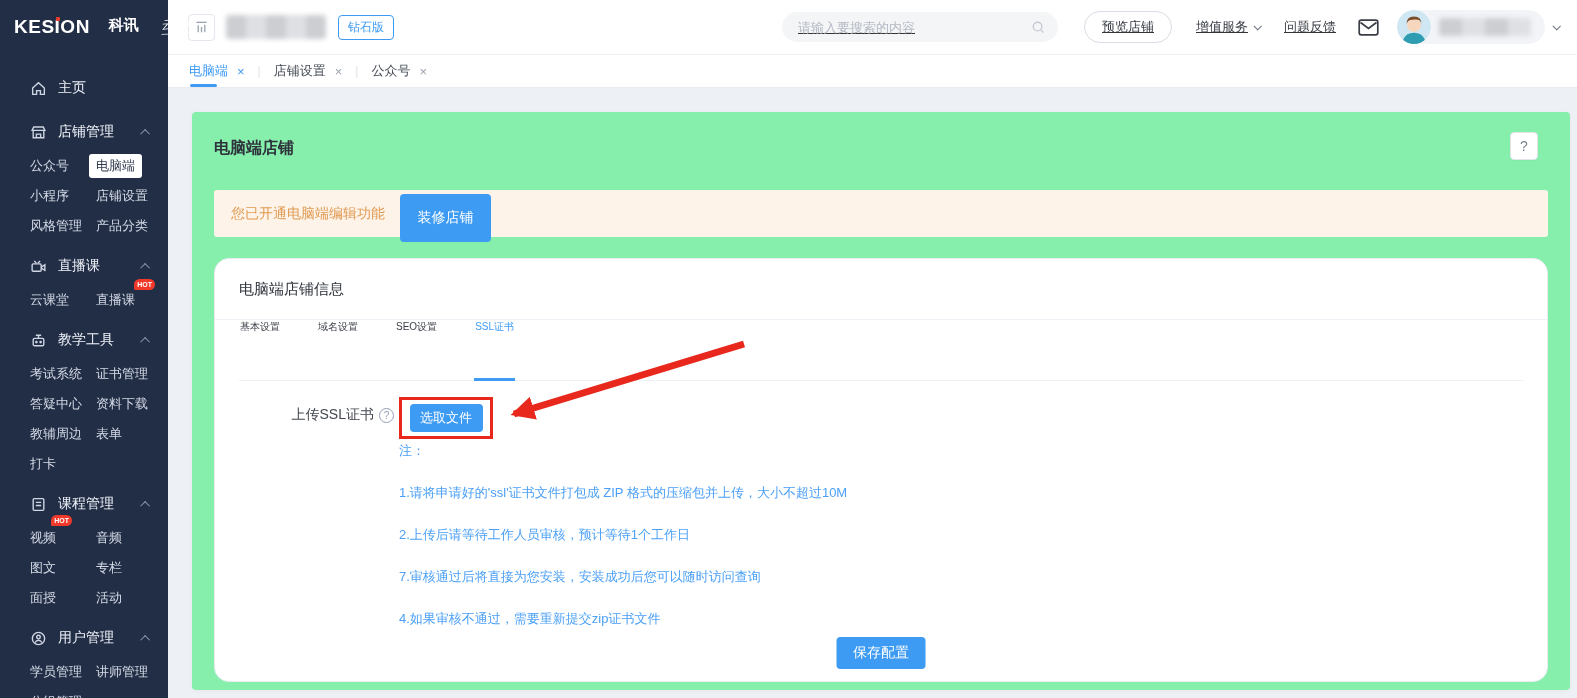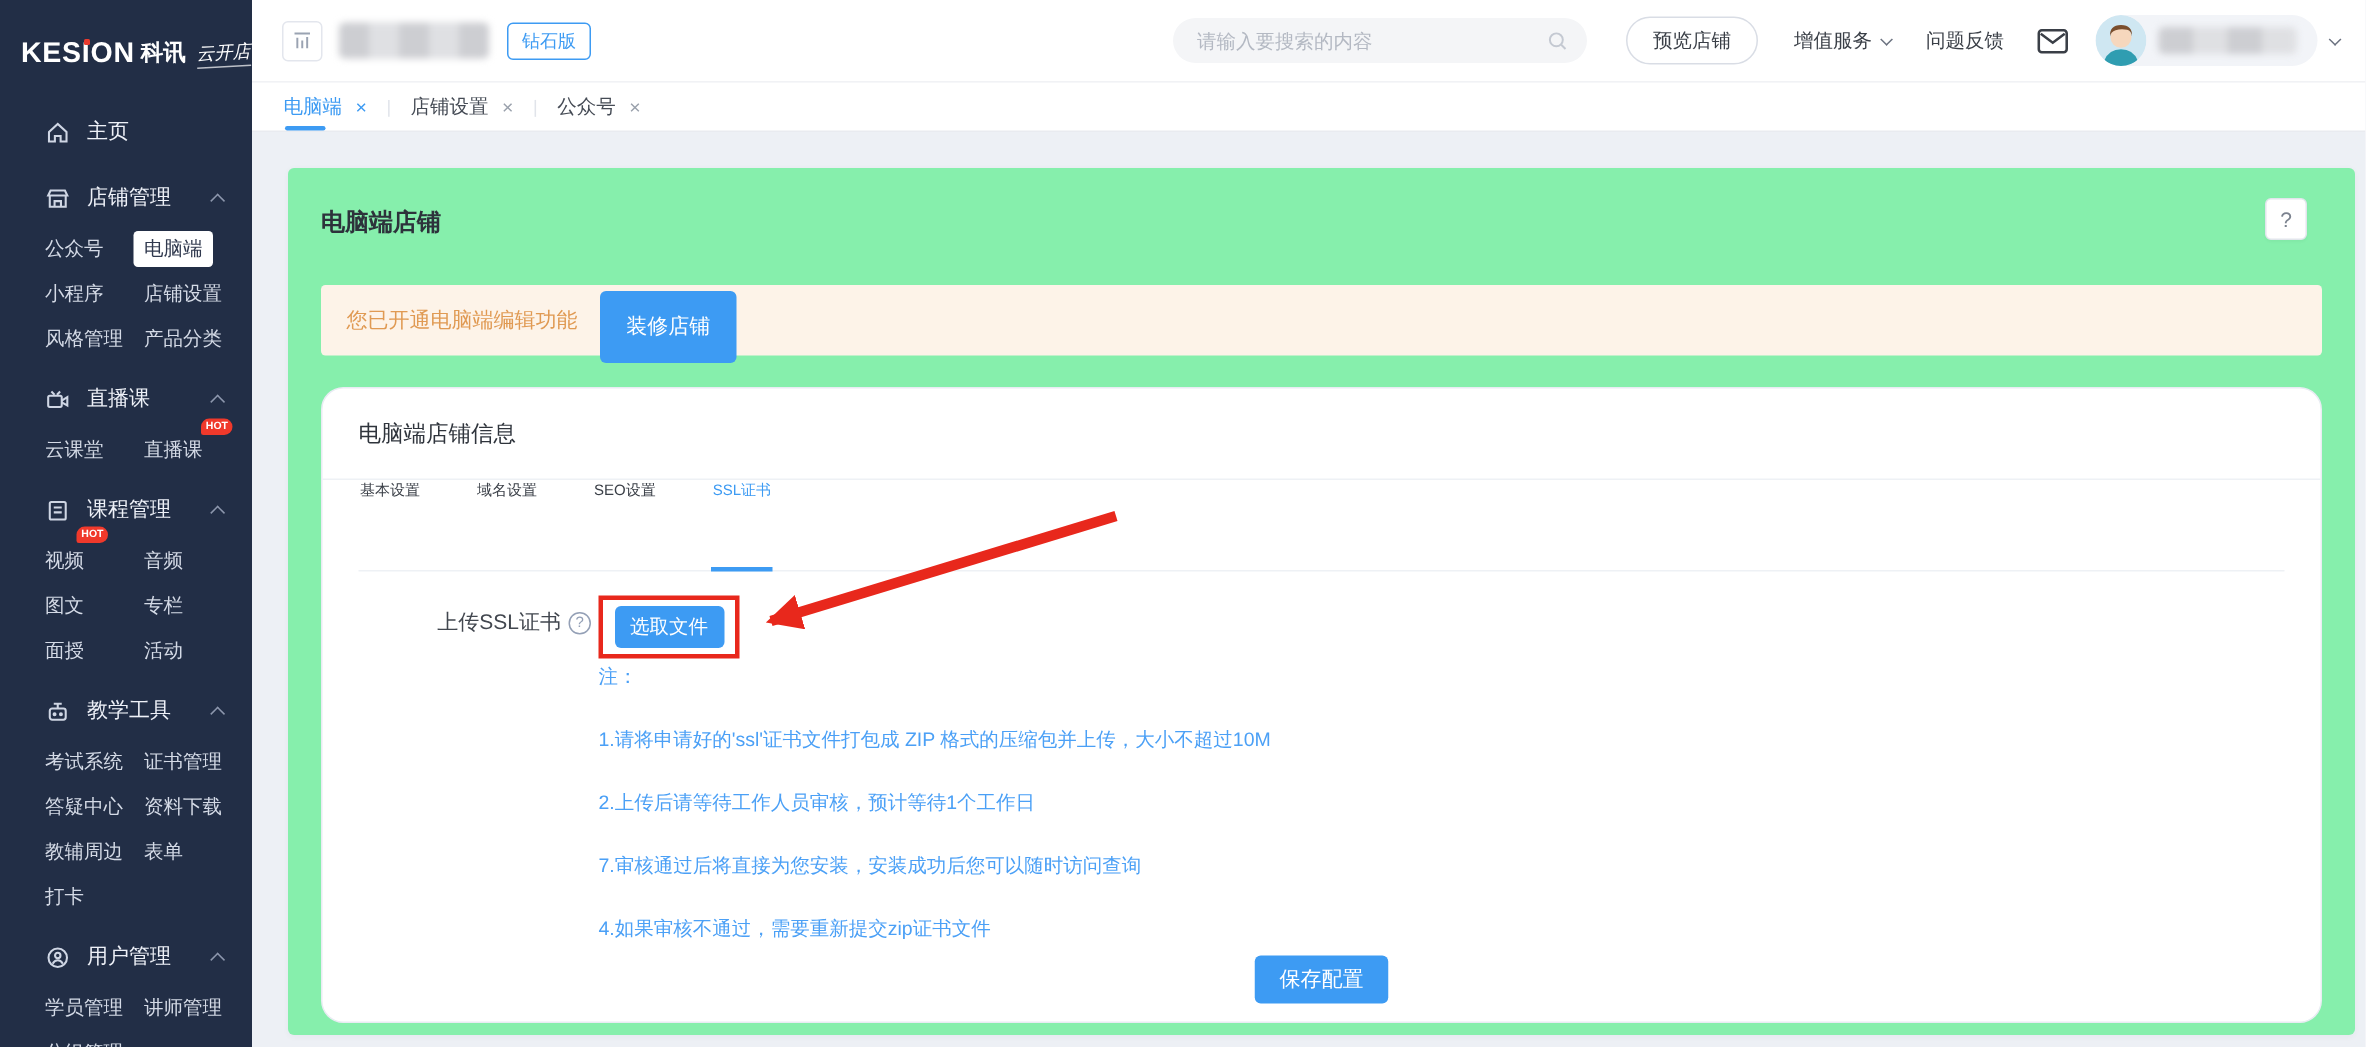--- a/index.html
+++ b/index.html
@@ -8,21 +8,21 @@
     position:relative; overflow:hidden;
     background:#edf0f5;
     font-family:"Liberation Sans","DejaVu Sans",sans-serif;
     color:#333;
   }
   
   .sidebar {
     position:absolute; left:0; top:0; width:168px; height:698px;
     background:#222e46; color:#e2e6f0; z-index:5;
   }
-  .logo { height:55px; display:flex; align-items:center; padding:16px 0 0 14px; white-space:nowrap; }
+  .logo { height:55px; display:flex; align-items:flex-start; padding:16px 0 0 14px; white-space:nowrap;gap:15px; }
   .logo-en { font-size:19px; font-weight:bold; letter-spacing:0.5px; color:#fff; position:relative; }
   .logo-i { position:relative; }
   .logo-i::before { content:""; position:absolute; top:1px; left:1px; width:4px; height:4px; background:#e93a2e; border-radius:1px; }
   .logo-cn { font-size:15px; color:#fff; margin-left:4px; font-weight:bold; }
   .logo-slogan { font-size:12px; color:#fff; margin-left:7px; font-style:italic; font-family:"DejaVu Serif",serif; border-bottom:1px solid rgba(255,255,255,.7); transform:rotate(-3deg); }
   .nav { padding-top:14px; }
   .nav-group { margin-bottom:6px; }
   .group-header { display:flex; align-items:center; height:38px; padding:0 18px 0 30px; font-size:14px; color:#eef1f8; cursor:pointer; }
   .gicon { width:17px; height:17px; margin-right:11px; flex:none; display:flex; align-items:center; justify-content:center; }
   .gicon svg { width:17px; height:17px; stroke:#cfd6e4; fill:none; stroke-width:1.3; }
@@ -41,21 +41,21 @@
     background:#fff; display:flex; align-items:center; padding:0 18px 0 20px;
     border-bottom:1px solid #f1f2f5; z-index:4;
   }
   .store-icon-box { width:27px; height:27px; border:1px solid #e3e6ed; border-radius:4px; display:flex; align-items:center; justify-content:center; cursor:pointer; }
   .redact { background:#d9dadd; border-radius:4px; filter:blur(2.5px); display:flex; overflow:hidden; }
   .redact i { flex:1; }
   .redact i:nth-child(odd){ background:#cdced2; }
   .redact i:nth-child(even){ background:#dfe0e3; }
   .store-name-redact { width:100px; height:24px; margin-left:11px; }
   .plan-badge { margin-left:12px; font-size:12px; color:#3d9bf3; border:1px solid #3d9bf3; border-radius:4px; padding:3px 9px; cursor:pointer; }
-  .topbar-right { margin-left:auto; display:flex; align-items:center; }
+  .topbar-right { margin-left:auto; display:flex; align-items:center;text-decoration:underline; }
   .search-box { width:276px; height:30px; background:#f4f5f7; border-radius:15px; display:flex; align-items:center; padding:0 12px 0 16px; }
   .search-box input { border:none; outline:none; background:transparent; flex:1; font-size:13px; color:#333; font-family:inherit; }
   .search-box input::placeholder { color:#b4b9c3; }
   .btn-pill { height:32px; border:1px solid #d9dde5; border-radius:16px; background:#fff; font-size:13px; color:#3a3f47; padding:0 17px; margin-left:26px; cursor:pointer; display:flex; align-items:center; font-family:inherit; }
   .menu-text { font-size:13px; color:#3a3f47; margin-left:24px; cursor:pointer; display:flex; align-items:center; gap:6px; }
   .chev-down { width:6px; height:6px; border-right:1.4px solid #6b7280; border-bottom:1.4px solid #6b7280; transform:rotate(45deg) translateY(-1px); }
   .mail-btn { margin-left:22px; cursor:pointer; display:flex; }
   .user-pill { margin-left:18px; background:#f2f4f8; border-radius:18px; height:34px; display:flex; align-items:center; padding-right:10px; cursor:pointer; }
   .avatar { width:34px; height:34px; border-radius:50%; overflow:hidden; flex:none; }
   .user-name-redact { width:92px; height:18px; margin:0 4px 0 8px; }
@@ -169,54 +169,20 @@
             <span class="txt">直播课</span>
             <span class="hot-badge">HOT</span>
           </div>
       </div>
     </div>
 
     <div class="nav-group">
       <div class="group-header">
         <span class="gicon">
           <svg viewBox="0 0 16 16">
-              <rect x="3" y="2.5" width="10" height="11" rx="1"></rect>
-              <path d="M5.5 6 H10.5 M5.5 9 H10.5"></path>
-            </svg>
-        </span>
-        <span>课程管理</span>
-        <span class="caret-up"></span>
-      </div>
-      <div class="group-items">
-        <div class="sub-item">
-            <span class="txt">视频</span>
-            <span class="hot-badge" style="right:-16px; top:-8px;">HOT</span>
-          </div>
-        <div class="sub-item">
-            <span class="txt">音频</span>
-          </div>
-        <div class="sub-item">
-            <span class="txt">图文</span>
-          </div>
-        <div class="sub-item">
-            <span class="txt">专栏</span>
-          </div>
-        <div class="sub-item">
-            <span class="txt">面授</span>
-          </div>
-        <div class="sub-item">
-            <span class="txt">活动</span>
-          </div>
-      </div>
-    </div>
-
-    <div class="nav-group">
-      <div class="group-header">
-        <span class="gicon">
-          <svg viewBox="0 0 16 16">
               <rect x="3" y="6" width="10" height="7" rx="1.5"></rect>
               <path d="M8 3 V6 M5.5 3 H10.5"></path>
               <circle cx="6" cy="9.5" r="0.6"></circle>
               <circle cx="10" cy="9.5" r="0.6"></circle>
             </svg>
         </span>
         <span>教学工具</span>
         <span class="caret-up"></span>
       </div>
       <div class="group-items">
@@ -233,20 +199,54 @@
             <span class="txt">资料下载</span>
           </div>
         <div class="sub-item">
             <span class="txt">教辅周边</span>
           </div>
         <div class="sub-item">
             <span class="txt">表单</span>
           </div>
         <div class="sub-item">
             <span class="txt">打卡</span>
+          </div>
+      </div>
+    </div>
+
+    <div class="nav-group">
+      <div class="group-header">
+        <span class="gicon">
+          <svg viewBox="0 0 16 16">
+              <rect x="3" y="2.5" width="10" height="11" rx="1"></rect>
+              <path d="M5.5 6 H10.5 M5.5 9 H10.5"></path>
+            </svg>
+        </span>
+        <span>课程管理</span>
+        <span class="caret-up"></span>
+      </div>
+      <div class="group-items">
+        <div class="sub-item">
+            <span class="txt">视频</span>
+            <span class="hot-badge" style="right:-16px; top:-8px;">HOT</span>
+          </div>
+        <div class="sub-item">
+            <span class="txt">音频</span>
+          </div>
+        <div class="sub-item">
+            <span class="txt">图文</span>
+          </div>
+        <div class="sub-item">
+            <span class="txt">专栏</span>
+          </div>
+        <div class="sub-item">
+            <span class="txt">面授</span>
+          </div>
+        <div class="sub-item">
+            <span class="txt">活动</span>
           </div>
       </div>
     </div>
 
     <div class="nav-group">
       <div class="group-header">
         <span class="gicon">
           <svg viewBox="0 0 16 16">
               <circle cx="8" cy="8" r="5.8"></circle>
               <circle cx="8" cy="6.6" r="1.7"></circle>

